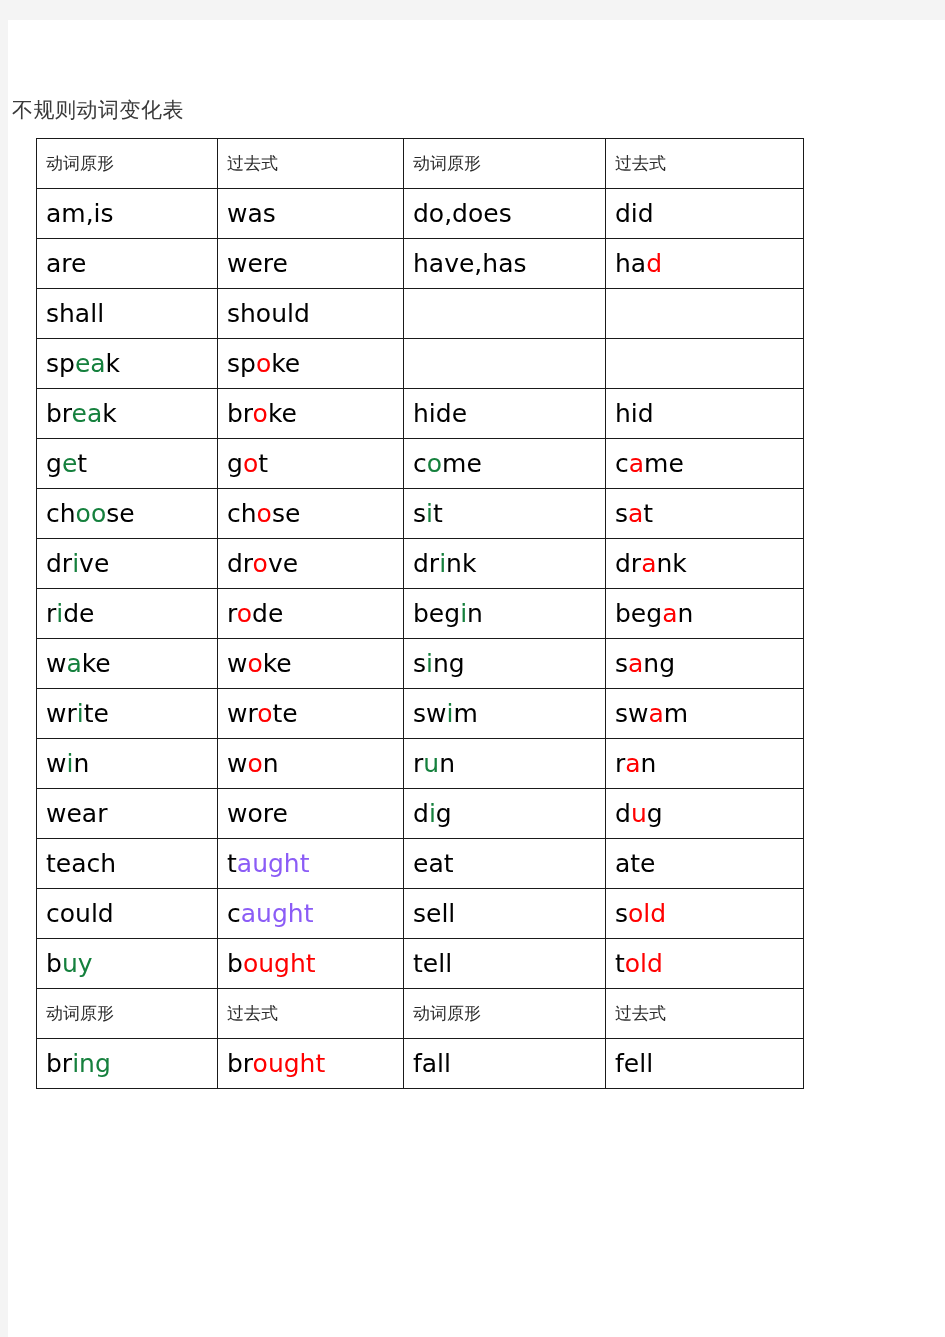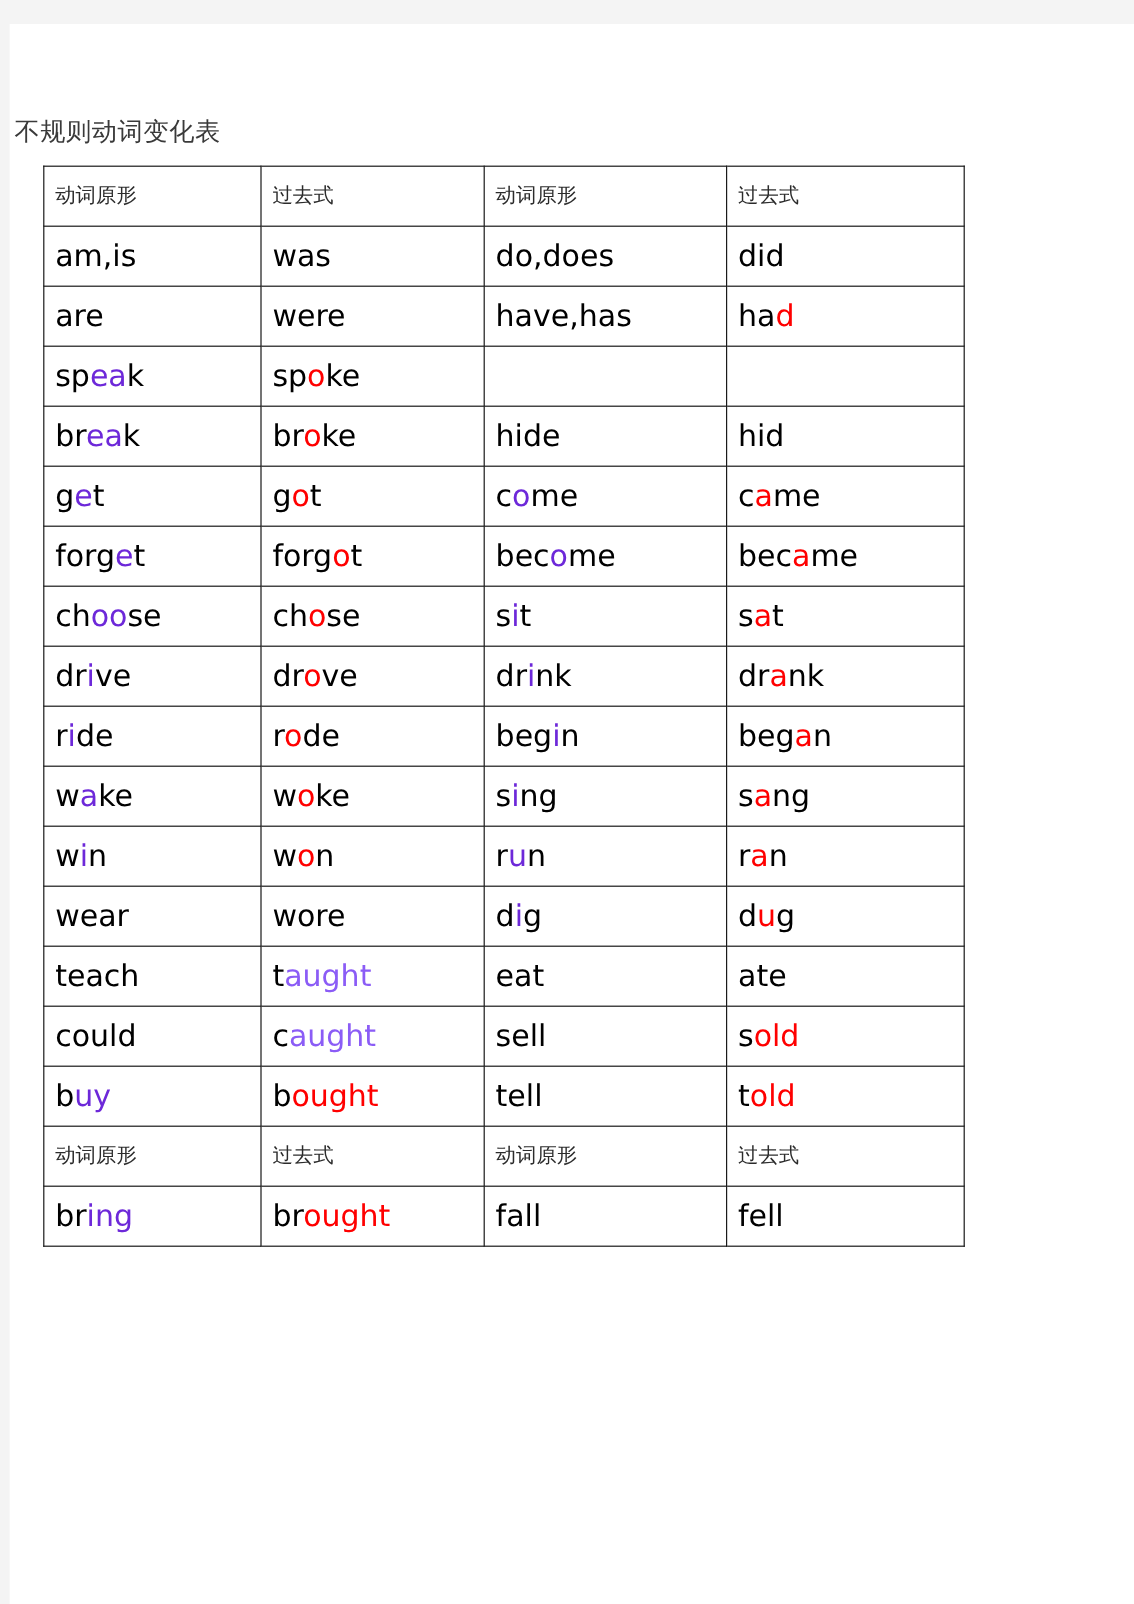--- a/index.html
+++ b/index.html
@@ -54,21 +54,21 @@
     font-family: "DejaVu Sans", "Liberation Sans", sans-serif;
     line-height: 1.1;
     white-space: nowrap;
     overflow: hidden;
   }
   #verb-table tr.header-row td {
     font-family: "DejaVu Serif", "Liberation Serif", serif;
     font-size: 17px;
     color: #2b2b2b;
   }
-  .blue { color: #6d28d9; }
+  .blue { color: #15803d; }
   .red  { color: #ff0000; }
   .green{ color: #8b5cf6; }
 </style>
 </head>
 <body>
 
 <div id="page">
 
   <div id="doc-title">不规则动词变化表</div>
 
@@ -92,44 +92,44 @@
           <td><span>do,does</span></td>
           <td><span>did</span></td>
         </tr>
         <tr class="data-row">
           <td><span>are</span></td>
           <td><span>were</span></td>
           <td><span>have,has</span></td>
           <td><span>ha</span><span class="red">d</span></td>
         </tr>
         <tr class="data-row">
+          <td><span>shall</span></td>
+          <td><span>should</span></td>
+          <td></td>
+          <td></td>
+        </tr>
+        <tr class="data-row">
           <td><span>sp</span><span class="blue">ea</span><span>k</span></td>
           <td><span>sp</span><span class="red">o</span><span>ke</span></td>
           <td></td>
           <td></td>
         </tr>
         <tr class="data-row">
           <td><span>br</span><span class="blue">ea</span><span>k</span></td>
           <td><span>br</span><span class="red">o</span><span>ke</span></td>
           <td><span>hide</span></td>
           <td><span>hid</span></td>
         </tr>
         <tr class="data-row">
           <td><span>g</span><span class="blue">e</span><span>t</span></td>
           <td><span>g</span><span class="red">o</span><span>t</span></td>
           <td><span>c</span><span class="blue">o</span><span>me</span></td>
           <td><span>c</span><span class="red">a</span><span>me</span></td>
         </tr>
         <tr class="data-row">
-          <td><span>forg</span><span class="blue">e</span><span>t</span></td>
-          <td><span>forg</span><span class="red">o</span><span>t</span></td>
-          <td><span>bec</span><span class="blue">o</span><span>me</span></td>
-          <td><span>bec</span><span class="red">a</span><span>me</span></td>
-        </tr>
-        <tr class="data-row">
           <td><span>ch</span><span class="blue">oo</span><span>se</span></td>
           <td><span>ch</span><span class="red">o</span><span>se</span></td>
           <td><span>s</span><span class="blue">i</span><span>t</span></td>
           <td><span>s</span><span class="red">a</span><span>t</span></td>
         </tr>
         <tr class="data-row">
           <td><span>dr</span><span class="blue">i</span><span>ve</span></td>
           <td><span>dr</span><span class="red">o</span><span>ve</span></td>
           <td><span>dr</span><span class="blue">i</span><span>nk</span></td>
           <td><span>dr</span><span class="red">a</span><span>nk</span></td>
@@ -140,20 +140,26 @@
           <td><span>beg</span><span class="blue">i</span><span>n</span></td>
           <td><span>beg</span><span class="red">a</span><span>n</span></td>
         </tr>
         <tr class="data-row">
           <td><span>w</span><span class="blue">a</span><span>ke</span></td>
           <td><span>w</span><span class="red">o</span><span>ke</span></td>
           <td><span>s</span><span class="blue">i</span><span>ng</span></td>
           <td><span>s</span><span class="red">a</span><span>ng</span></td>
         </tr>
         <tr class="data-row">
+          <td><span>wr</span><span class="blue">i</span><span>te</span></td>
+          <td><span>wr</span><span class="red">o</span><span>te</span></td>
+          <td><span>sw</span><span class="blue">i</span><span>m</span></td>
+          <td><span>sw</span><span class="red">a</span><span>m</span></td>
+        </tr>
+        <tr class="data-row">
           <td><span>w</span><span class="blue">i</span><span>n</span></td>
           <td><span>w</span><span class="red">o</span><span>n</span></td>
           <td><span>r</span><span class="blue">u</span><span>n</span></td>
           <td><span>r</span><span class="red">a</span><span>n</span></td>
         </tr>
         <tr class="data-row">
           <td><span>wear</span></td>
           <td><span>wore</span></td>
           <td><span>d</span><span class="blue">i</span><span>g</span></td>
           <td><span>d</span><span class="red">u</span><span>g</span></td>

